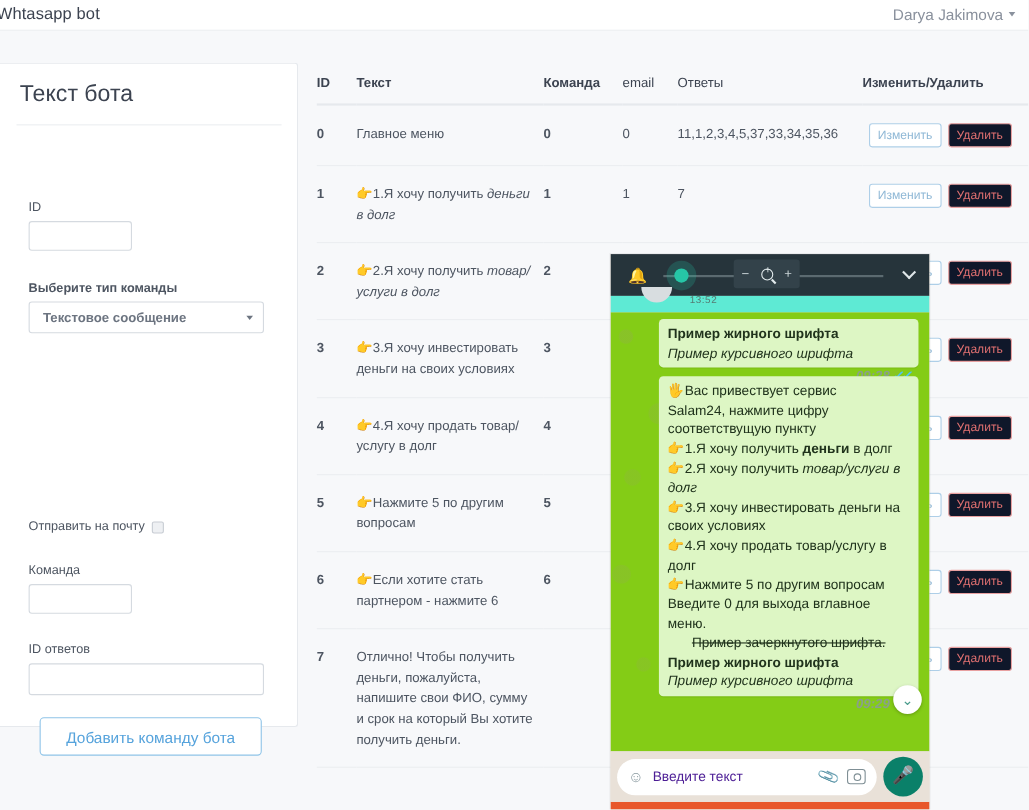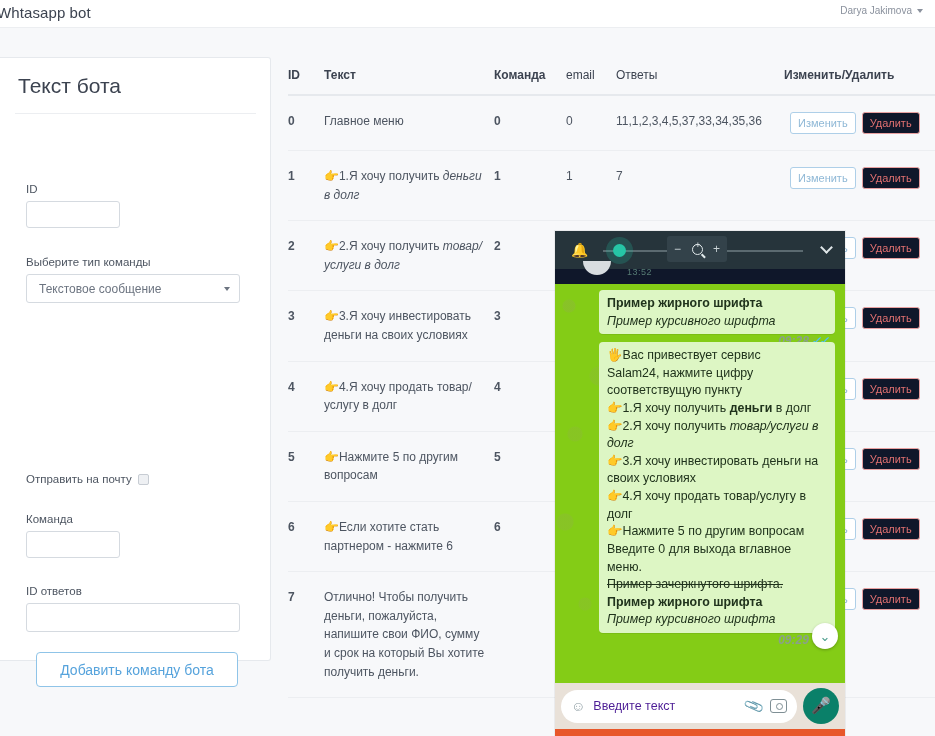--- a/index.html
+++ b/index.html
@@ -15,21 +15,21 @@
   .topbar {
     position: absolute; left: 0; top: 0; width: 935px; height: 28px;
     background: #ffffff; border-bottom: 1px solid #eceef1;
   }
   .brand {
     position: absolute; left: -3px; top: 4px;
     font-size: 15px; color: #3c4350; letter-spacing: .1px;
   }
   .user-menu {
     position: absolute; right: 12px; top: 5px;
-    font-size: 10px; color: #8a919d; display: flex; align-items: center; gap: 5px;
+    font-size: 14px; color: #8a919d; display: flex; align-items: center; gap: 5px;
   }
   .caret-down {
     width: 0; height: 0;
     border-left: 3.5px solid transparent; border-right: 3.5px solid transparent;
     border-top: 4px solid #8a919d;
   }
 
   
   .card {
     position: absolute; left: 0; top: 57px; width: 271px; height: 604px;
@@ -152,21 +152,21 @@
   .wa-mag::before {
     content:"+"; position:absolute; left:0; top:-5px; width:11px;
     font-size:9px; line-height:11px; text-align:center; color:#e3ebed;
   }
   .wa-chev {
     position: absolute; right: 14px; top: 12px;
     width: 9px; height: 9px; border-right: 2px solid #dfe6e8;
     border-bottom: 2px solid #dfe6e8; transform: rotate(45deg);
   }
   .wa-teal {
-    height: 15px; background: #0f172a; position: relative;
+    height: 15px; background: #5eead4; position: relative;
   }
   .wa-cut-avatar {
     position: absolute; left: 28px; top: -8px; width: 28px; height: 14px;
     border-radius: 0 0 14px 14px; background: #d8dde0;
   }
   .wa-cut-time {
     position: absolute; left: 72px; top: -2px; font-size: 9px;
     color: #557b73; letter-spacing: .5px;
   }
   .wa-chatbg {
@@ -186,21 +186,21 @@
     pointer-events: none;
   }
   .bubble {
     position: relative; background: #ddf6c4; border-radius: 4px;
     padding: 5px 8px 4px 8px; margin-bottom: 8px;
     font-size: 12.4px; line-height: 1.42; color: #20331c;
     box-shadow: 0 1px 0 rgba(0,0,0,.07);
   }
   .b-bold { font-weight: bold; }
   .b-ital { font-style: italic; }
-  .b-strike { text-decoration: line-through; }
+  .b-strike { text-decoration: line-through; text-align: center; }
   .meta {
     float: right; font-size: 12px; color: #8aa08a; margin: 3px 0 0 6px;
     white-space: nowrap;
     font-weight: bold;
   }
   .ticks { color: #4fc3f7; letter-spacing: -2px; margin-left: 2px; }
   .ticks.grey { color: #9ab49a; }
   .scroll-fab {
     position: absolute; right: 7px; bottom: 34px; width: 26px; height: 26px;
     border-radius: 50%; background: #ffffff; box-shadow: 0 1px 3px rgba(0,0,0,.25);
@@ -251,21 +251,21 @@
 
   <div class="card">
     <div class="card-title">Текст бота</div>
     <div class="card-rule"></div>
 
     <div class="fgroup" style="top:125px;">
       <label class="field-label">ID</label>
       <input class="txt-input" style="width: 94px;" value="">
     </div>
 
-    <div class="fgroup" style="top:198px;">
+    <div class="fgroup" style="top:198px;font-weight:bold;">
       <label class="field-label">Выберите тип команды</label>
       <div class="sel-box">
         <span>Текстовое сообщение</span>
         <span class="sel-caret"></span>
       </div>
     </div>
 
 
     <div class="fgroup chk-row" style="top:415px;">
       <label class="field-label">Отправить на почту</label>

